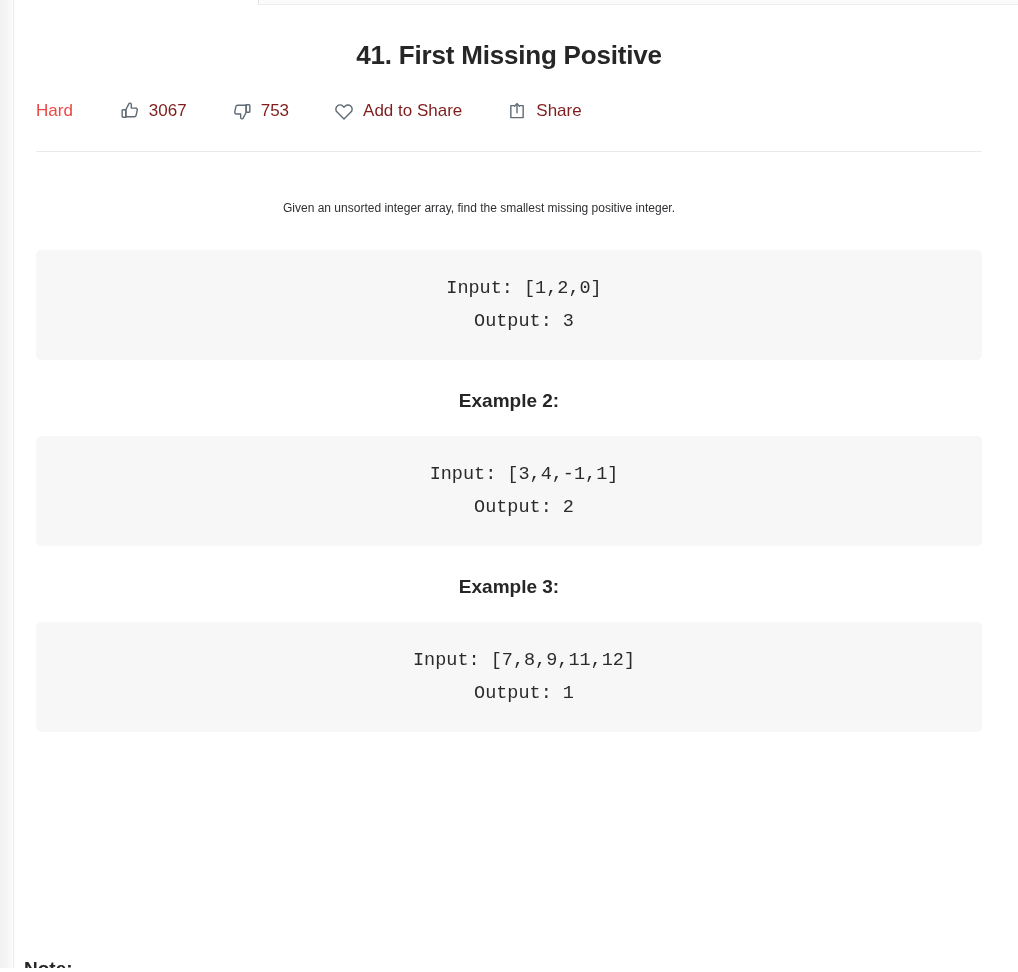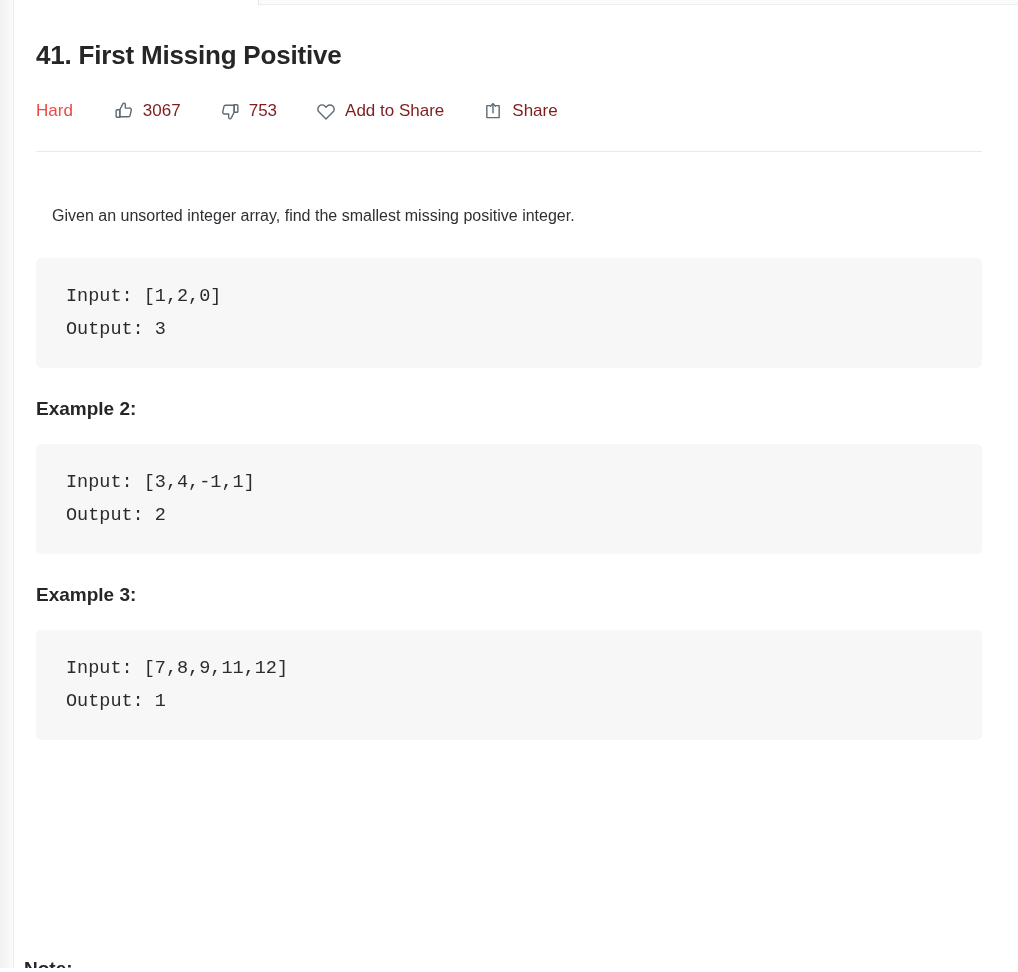--- a/index.html
+++ b/index.html
@@ -15,20 +15,21 @@
     -webkit-font-smoothing: antialiased;
   }
 
   
   .viewport {
     position: relative;
     width: 1018px;
     height: 968px;
     background: #ffffff;
     overflow: hidden;
+    text-align: center;
   }
 
   
   .left-gutter {
     position: absolute;
     left: 0; top: 0;
     width: 16px;
     height: 972px;
     background: linear-gradient(to right, #f2f2f3 0%, #f4f4f5 35%, #fafafa 70%, #ffffff 100%);
   }
@@ -73,21 +74,21 @@
     color: #262626;
     letter-spacing: -0.2px;
   }
 
   
   .action-bar {
     display: flex;
     align-items: center;
     height: 34px;
     margin-top: 22px;
-    gap: 3px;
+    gap: 9px;
   }
   .difficulty {
     font-size: 17px;
     line-height: 22px;
     color: #ef4743;
     font-weight: normal;
     margin-right: 38px;
     white-space: nowrap;
   }
   .action-item {
@@ -115,24 +116,24 @@
 
   .divider {
     margin-top: 23px;
     width: 946px;
     height: 1px;
     background: #eaeaea;
   }
 
   
   .description {
-    margin: 16px;
+    margin: 8px;
     padding-top: 28px;
     width: 870px;
-    font-size: 16px;
+    font-size: 12px;
     line-height: 40px;
     color: #2e3033;
     font-weight: normal;
   }
 
   .example-heading {
     margin: 0;
     padding-top: 28px;
     font-size: 19px;
     line-height: 26px;

